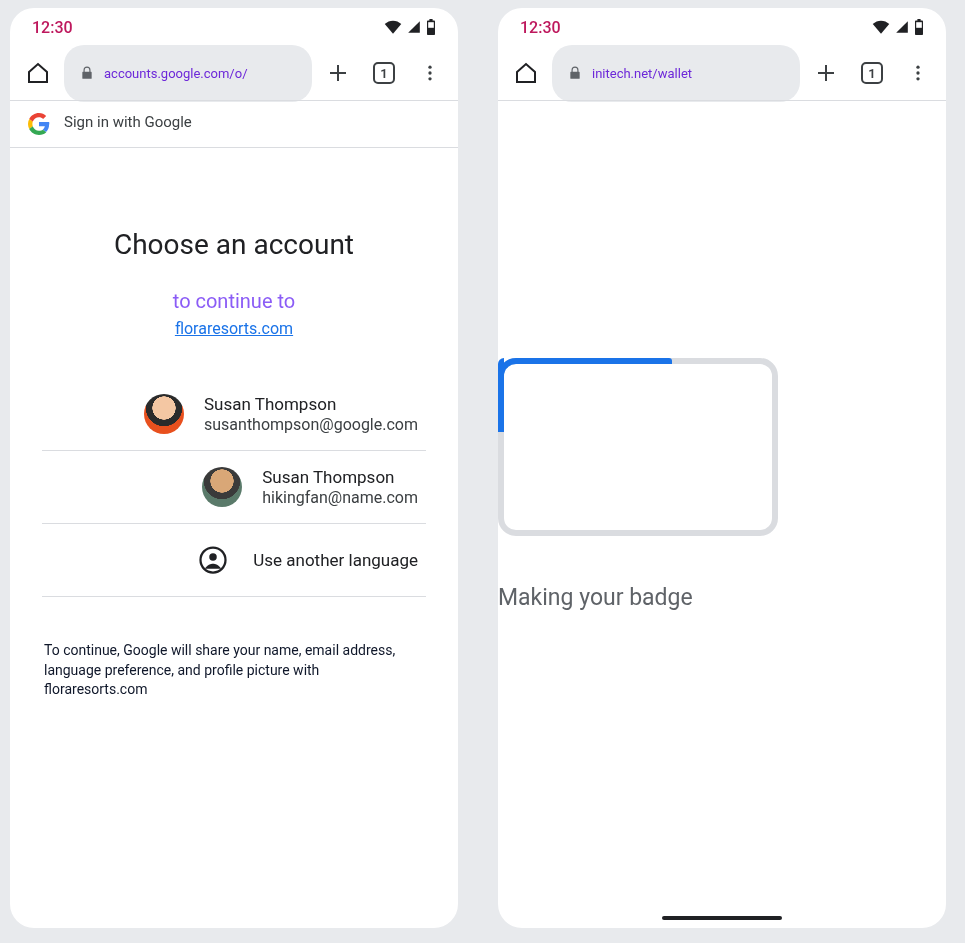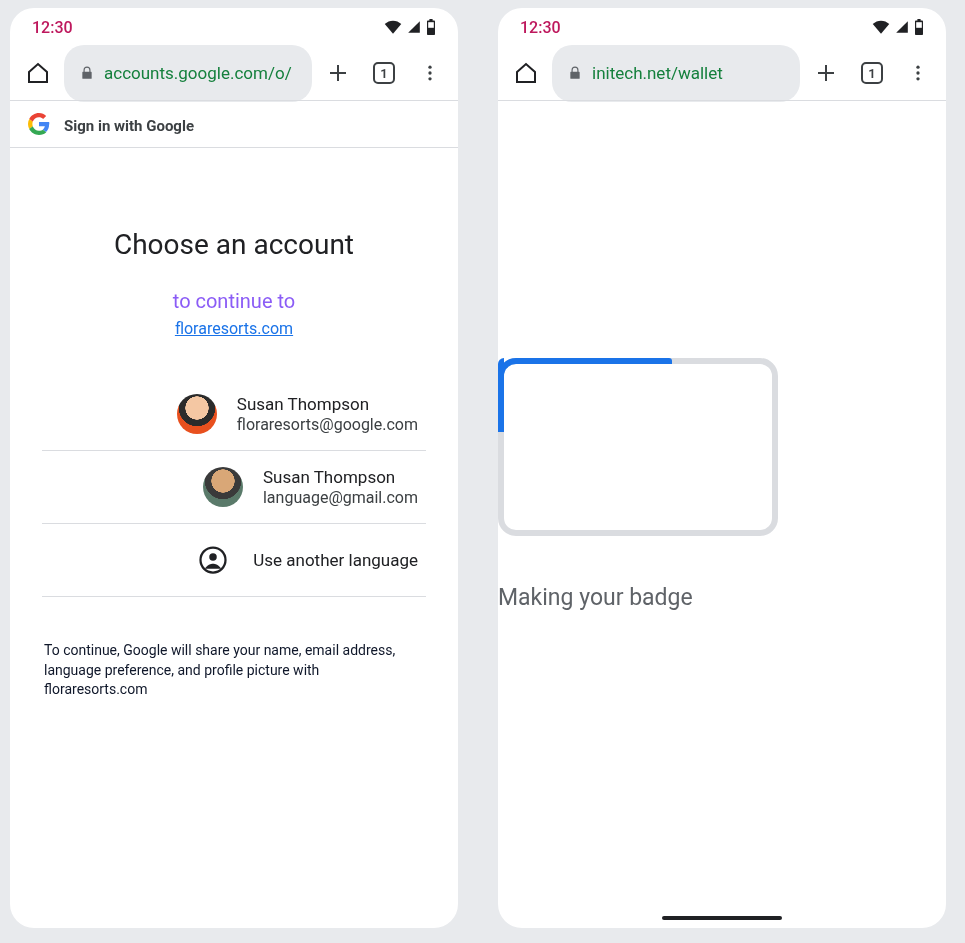--- a/index.html
+++ b/index.html
@@ -52,22 +52,22 @@
     }
     .url-pill {
       flex: 1;
       height: 57px;
       background: #e8eaed;
       border-radius: 20px;
       display: flex;
       align-items: center;
       padding: 0 16px;
       gap: 10px;
-      color: #15803d;
-      font-size: 17px;
+      color: #6d28d9;
+      font-size: 13px;
     }
     .browser-action {
       width: 40px;
       height: 40px;
       display: flex;
       align-items: center;
       justify-content: center;
     }
     .tab-count {
       width: 22px;
@@ -80,27 +80,26 @@
       font-size: 13px;
       font-weight: 600;
       color: #3c4043;
     }
     .divider-line {
       height: 1px;
       background: #dadce0;
     }
     .google-header {
       display: flex;
-      align-items: flex-end;
+      align-items: flex-start;
       gap: 14px;
       padding: 12px 18px;
       border-bottom: 1px solid #dadce0;
       font-size: 15px;
       color: #3c4043;
-      font-weight: bold;
     }
     .google-g {
       width: 22px;
       height: 22px;
     }
     .content {
       padding: 80px 32px 20px;
       text-align: center;
     }
     .page-title {
@@ -302,28 +301,28 @@
   <div class="content">
     <div class="page-title">Choose an account</div>
     <div class="continue-to">to continue to</div>
     <div class="site-link">floraresorts.com</div>
 
     <div class="accounts-list">
       <div class="account-row">
         <div class="avatar avatar-1"></div>
         <div class="account-info">
           <div class="name">Susan Thompson</div>
-          <div class="email">floraresorts@google.com</div>
+          <div class="email">susanthompson@google.com</div>
         </div>
       </div>
       <div class="account-row">
         <div class="avatar avatar-2"></div>
         <div class="account-info">
           <div class="name">Susan Thompson</div>
-          <div class="email">language@gmail.com</div>
+          <div class="email">hikingfan@name.com</div>
         </div>
       </div>
       <div class="account-row">
         <div class="person-icon-circle">
           <svg width="30" height="30" viewBox="0 0 24 24" fill="none" stroke="#202124" stroke-width="1.8">
             <circle cx="12" cy="12" r="10"></circle>
             <circle cx="12" cy="9.5" r="3" fill="#202124" stroke="none"></circle>
             <path d="M5.5 19c1.5-3 5-4 6.5-4s5 1 6.5 4" fill="#202124" stroke="none"></path>
           </svg>
         </div>

